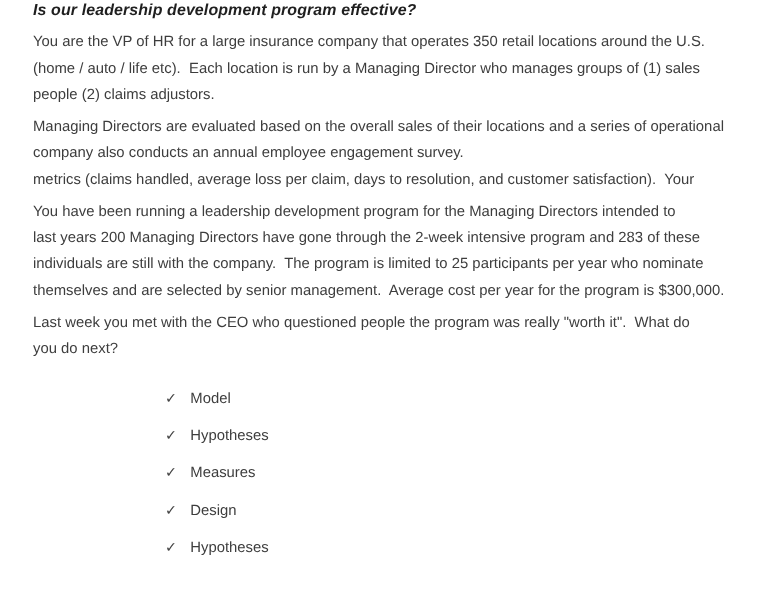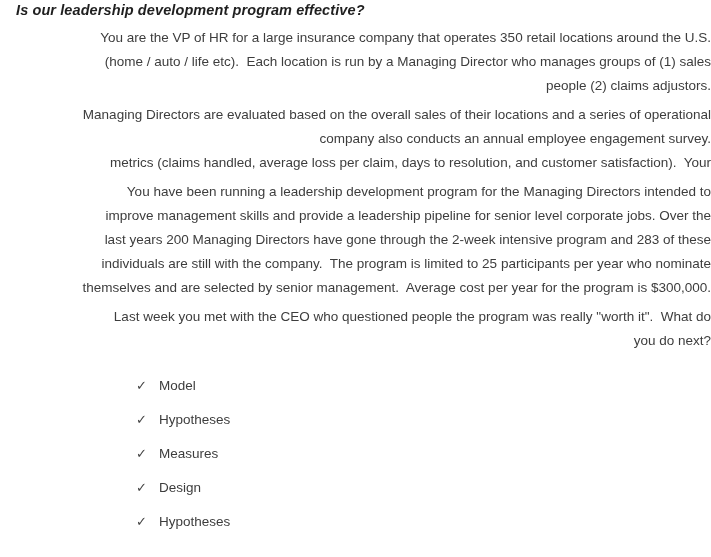--- a/index.html
+++ b/index.html
@@ -7,34 +7,33 @@
     padding: 0;
     background: #ffffff;
   }
   body {
     width: 711px;
     height: 557px;
     overflow: hidden;
     font-family: "Liberation Sans", sans-serif;
   }
   .doc {
-    padding: 1px 0 0 16px;
+    padding: 1px 0 0 30px;
   }
   .title {
     margin: 0 0 6px 0;
     font-size: 14.5px;
     line-height: 19px;
     font-weight: bold;
     font-style: italic;
     color: #1f1f1f;
     letter-spacing: 0.1px;
   }
   .para {
     margin: 0 0 5px 0;
-    text-align: right;
   }
   .line {
     font-size: 13.5px;
     line-height: 24px;
     color: #3d3d3d;
     white-space: pre;
   }
   .checklist {
     list-style: none;
     margin: 21px 0 0 0;
@@ -67,21 +66,20 @@
         <div class="line">(home / auto / life etc).  Each location is run by a Managing Director who manages groups of (1) sales</div>
         <div class="line">people (2) claims adjustors.</div>
       </div>
       <div class="para">
         <div class="line">Managing Directors are evaluated based on the overall sales of their locations and a series of operational</div>
         <div class="line">company also conducts an annual employee engagement survey.</div>
         <div class="line">metrics (claims handled, average loss per claim, days to resolution, and customer satisfaction).  Your</div>
       </div>
       <div class="para">
         <div class="line">You have been running a leadership development program for the Managing Directors intended to</div>
-        <div class="line">improve management skills and provide a leadership pipeline for senior level corporate jobs. Over the</div>
         <div class="line">last years 200 Managing Directors have gone through the 2-week intensive program and 283 of these</div>
         <div class="line">individuals are still with the company.  The program is limited to 25 participants per year who nominate</div>
         <div class="line">themselves and are selected by senior management.  Average cost per year for the program is $300,000.</div>
       </div>
       <div class="para">
         <div class="line">Last week you met with the CEO who questioned people the program was really "worth it".  What do</div>
         <div class="line">you do next?</div>
       </div>
     </div>
 

